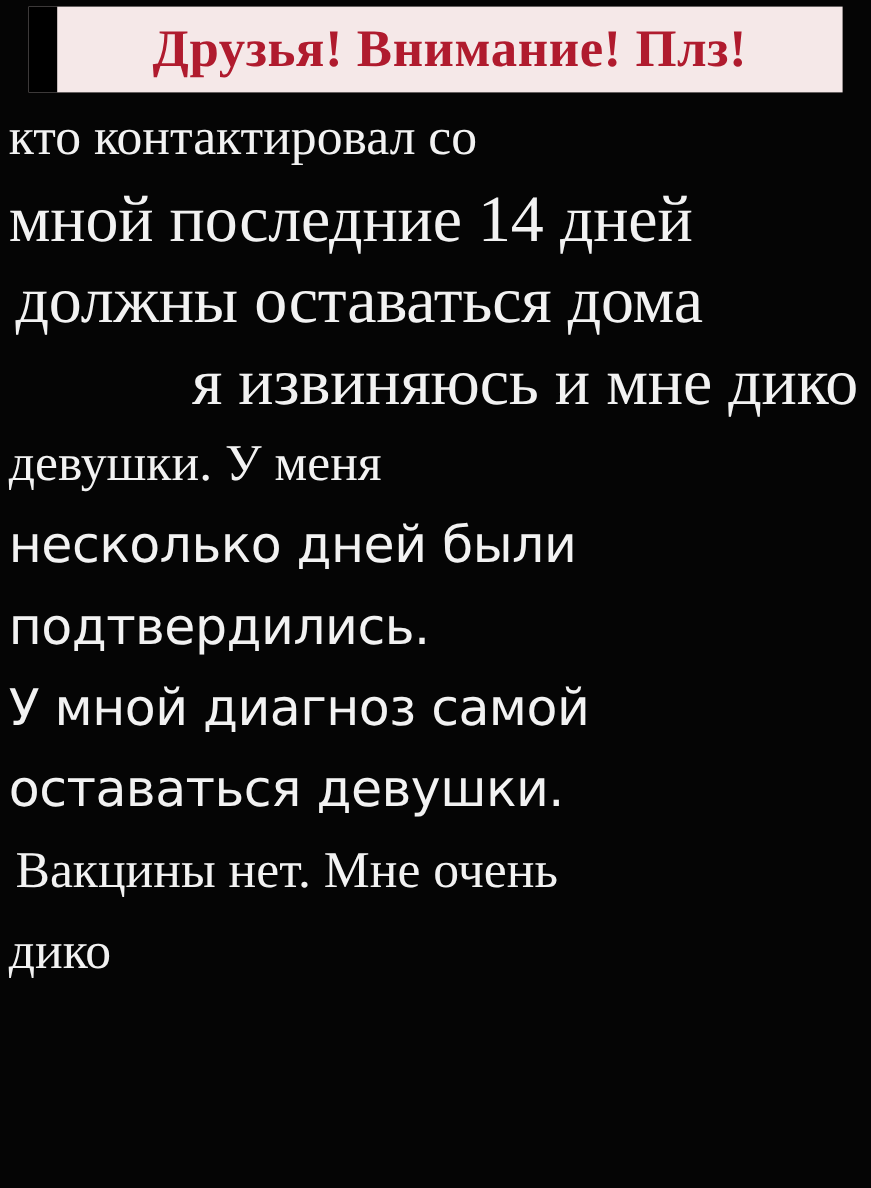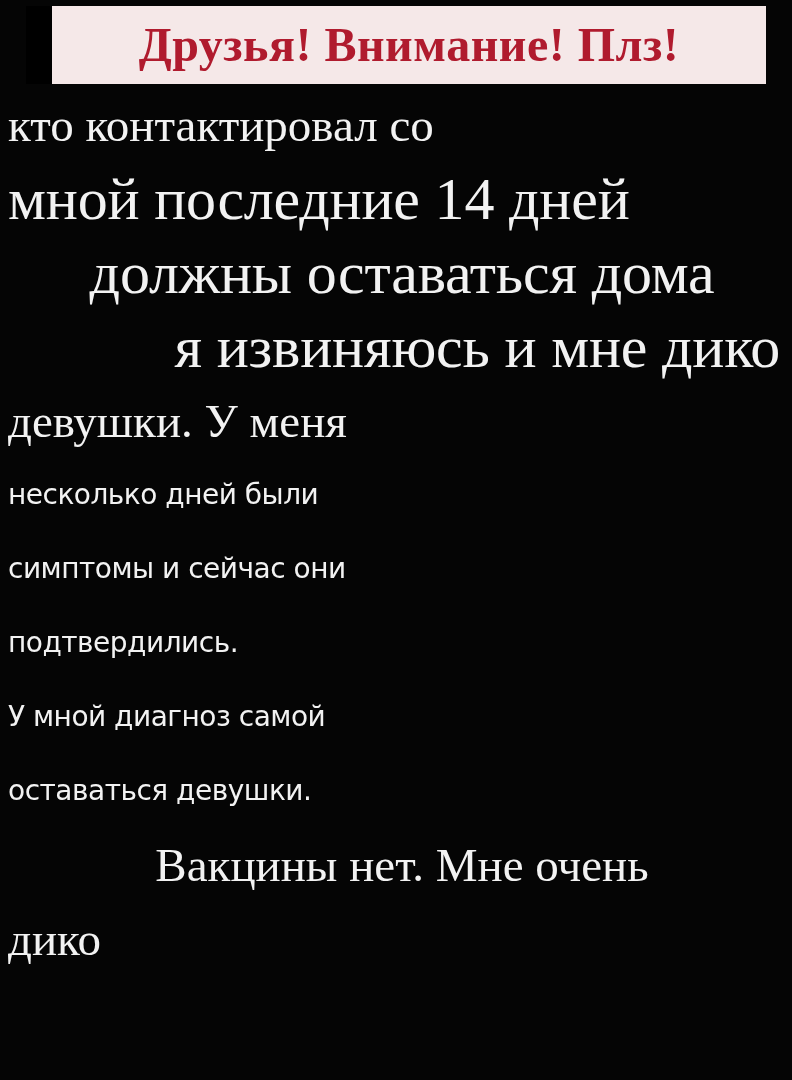--- a/index.html
+++ b/index.html
@@ -69,26 +69,26 @@
   }
 
   
   .line-wide {
     font-size: 60px;
     letter-spacing: -0.2px;
   }
 
   .line-sans {
     font-family: "DejaVu Sans", sans-serif;
-    font-size: 28px;
+    font-size: 46px;
     letter-spacing: -0.5px;
   }
 
   .clip-right {
-    text-align: center;
+    text-align: left;
     transform: translateX(6px);
   }
   .clip-left {
     text-align: right;
     transform: translateX(-4px);
   }
 </style>
 </head>
 <body>
 
@@ -98,21 +98,20 @@
     <div id="headline-text">Друзья! Внимание! Плз!</div>
   </div>
 
   <div id="body-block">
     <div class="body-line">кто контактировал со</div>
     <div class="body-line line-wide">мной последние 14 дней</div>
     <div class="body-line line-wide clip-right">должны оставаться дома</div>
     <div class="body-line line-wide clip-left">я извиняюсь и мне дико</div>
     <div class="body-line">девушки. У меня</div>
     <div class="body-line line-sans">несколько дней были</div>
-    <div class="body-line line-sans">симптомы и сейчас они</div>
     <div class="body-line line-sans">подтвердились.</div>
     <div class="body-line line-sans">У мной диагноз самой</div>
     <div class="body-line line-sans">оставаться девушки.</div>
     <div class="body-line clip-right">Вакцины нет. Мне очень</div>
     <div class="body-line">дико</div>
   </div>
 
 </div>
 
 </body></html>

